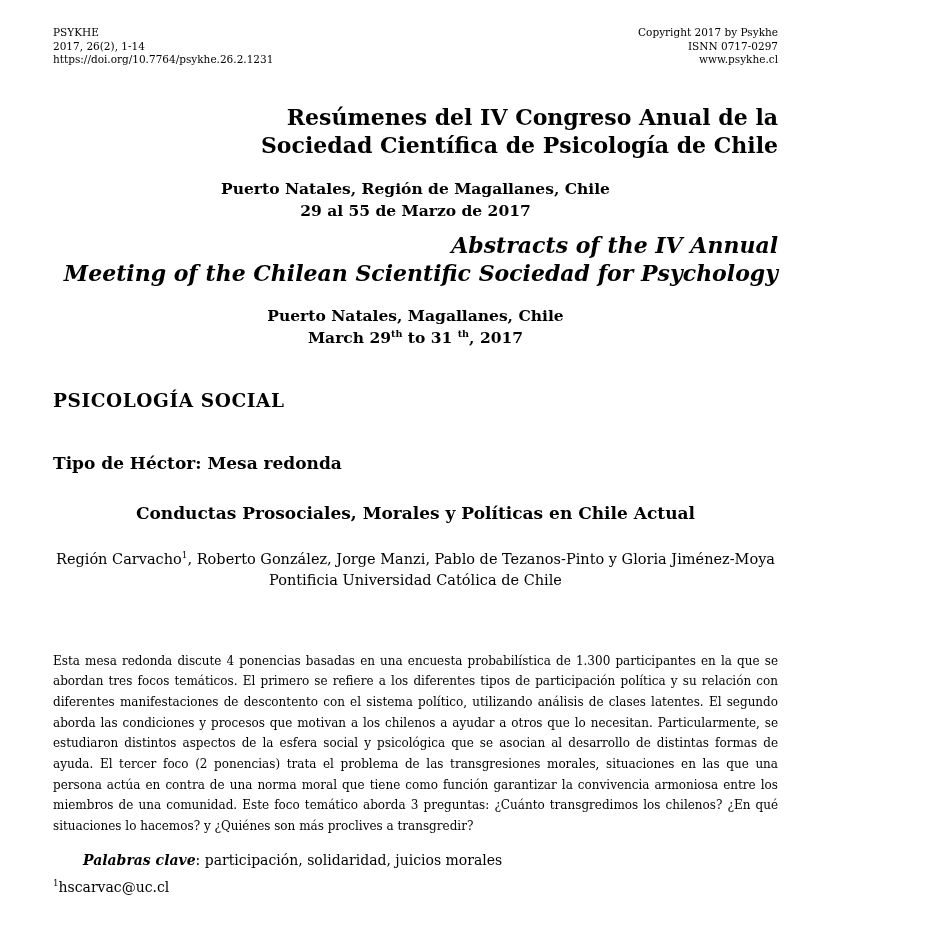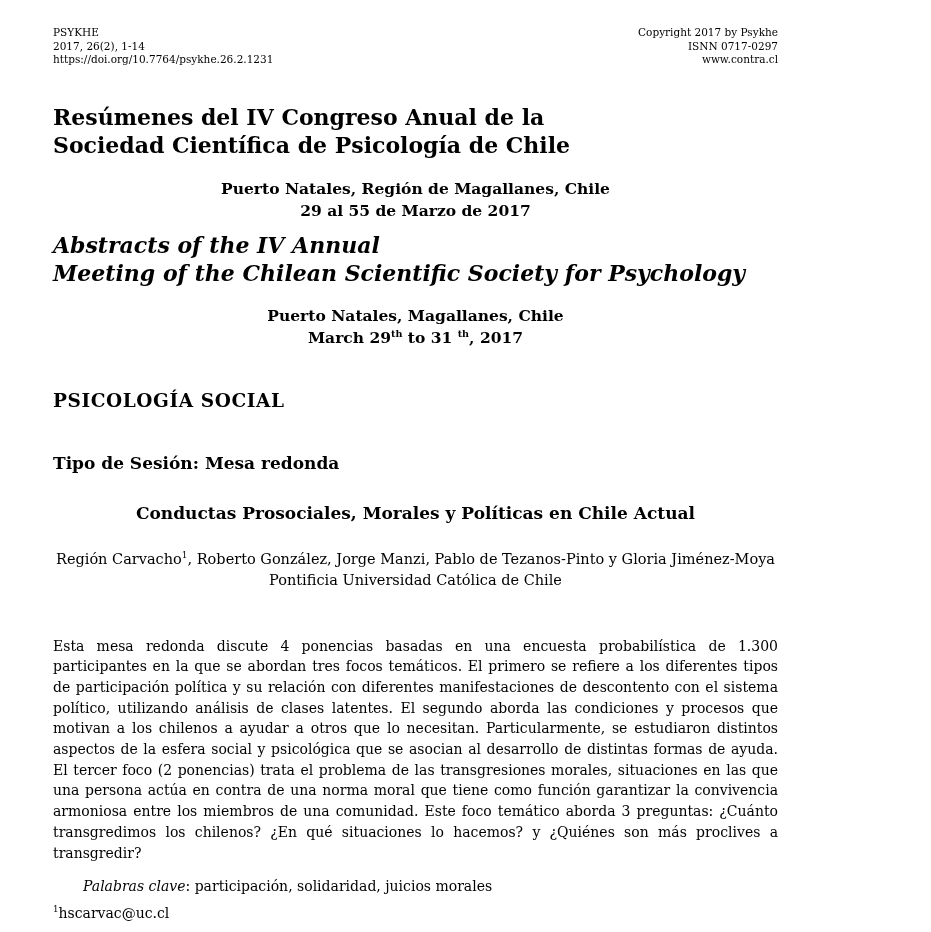--- a/index.html
+++ b/index.html
@@ -20,21 +20,21 @@
   }
   .masthead {
     display: flex;
     justify-content: space-between;
     font-size: 10.5px;
     line-height: 13.5px;
   }
   .mast-left { text-align: left; }
   .mast-right { text-align: right; }
 
-  .title-block { text-align: left; font-weight: 700; }
+  .title-block { text-align: right; font-weight: 700; }
   .title-es, .title-en { font-size: 22px; line-height: 28.5px; }
   .title-es { margin-top: 36px; }
   .title-en { margin-top: 9px; font-style: italic; }
   .venue { text-align: center; font-weight: 700; font-size: 15.5px; line-height: 22px; }
   .venue-es { margin-top: 18px; }
   .venue-en { margin-top: 17px; }
 
   .section-heading {
     margin-top: 41px;
     font-weight: 700;
@@ -52,32 +52,32 @@
     font-weight: 700;
     font-size: 17px;
   }
   .authors {
     margin-top: 26px;
     text-align: center;
     font-size: 14.5px;
     line-height: 21px;
   }
   .abstract {
-    margin-top: 45px;
-    font-size: 14px;
+    margin-top: 60px;
+    font-size: 12px;
     line-height: 20.7px;
     text-align: justify;
   }
   .keywords {
     margin-top: 13px;
     font-size: 14px;
     line-height: 20.7px;
     text-indent: 30px;
   }
-  .kw-label { font-style: italic; }
+  .kw-label { font-style: italic; font-weight: bold; }
   .footnote {
     margin-top: 8px;
     font-size: 14px;
   }
   sup {
     font-size: 62%;
     vertical-align: super;
     line-height: 0;
   }
 </style>
@@ -88,47 +88,47 @@
 
   <div class="masthead">
     <div class="mast-left">
       <div>PSYKHE</div>
       <div>2017, 26(2), 1-14</div>
       <div>https://doi.org/10.7764/psykhe.26.2.1231</div>
     </div>
     <div class="mast-right">
       <div>Copyright 2017 by Psykhe</div>
       <div>ISNN 0717-0297</div>
-      <div>www.contra.cl</div>
+      <div>www.psykhe.cl</div>
     </div>
   </div>
 
   <div class="title-block title-es">
     <div>Resúmenes del IV Congreso Anual de la</div>
     <div>Sociedad Científica de Psicología de Chile</div>
   </div>
 
   <div class="venue venue-es">
     <div>Puerto Natales, Región de Magallanes, Chile</div>
     <div>29 al 55 de Marzo de 2017</div>
   </div>
 
   <div class="title-block title-en">
     <div>Abstracts of the IV Annual</div>
-    <div>Meeting of the Chilean Scientific Society for Psychology</div>
+    <div>Meeting of the Chilean Scientific Sociedad for Psychology</div>
   </div>
 
   <div class="venue venue-en">
     <div>Puerto Natales, Magallanes, Chile</div>
     <div><span>March 29</span><sup>th</sup><span> to 31 </span><sup>th</sup><span>, 2017</span></div>
   </div>
 
   <div class="section-heading">PSICOLOGÍA SOCIAL</div>
 
-  <div class="session-type">Tipo de Sesión: Mesa redonda</div>
+  <div class="session-type">Tipo de Héctor: Mesa redonda</div>
 
   <div class="talk-title">Conductas Prosociales, Morales y Políticas en Chile Actual</div>
 
   <div class="authors">
     <div><span>Región Carvacho</span><sup>1</sup><span>, Roberto González, Jorge Manzi, Pablo de Tezanos-Pinto y Gloria Jiménez-Moya</span></div>
     <div>Pontificia Universidad Católica de Chile</div>
   </div>
 
   <p class="abstract">Esta mesa redonda discute 4 ponencias basadas en una encuesta probabilística de 1.300 participantes en la que se abordan tres focos temáticos. El primero se refiere a los diferentes tipos de participación política y su relación con diferentes manifestaciones de descontento con el sistema político, utilizando análisis de clases latentes. El segundo aborda las condiciones y procesos que motivan a los chilenos a ayudar a otros que lo necesitan. Particularmente, se estudiaron distintos aspectos de la esfera social y psicológica que se asocian al desarrollo de distintas formas de ayuda. El tercer foco (2 ponencias) trata el problema de las transgresiones morales, situaciones en las que una persona actúa en contra de una norma moral que tiene como función garantizar la convivencia armoniosa entre los miembros de una comunidad. Este foco temático aborda 3 preguntas: ¿Cuánto transgredimos los chilenos? ¿En qué situaciones lo hacemos? y ¿Quiénes son más proclives a transgredir?</p>
 

